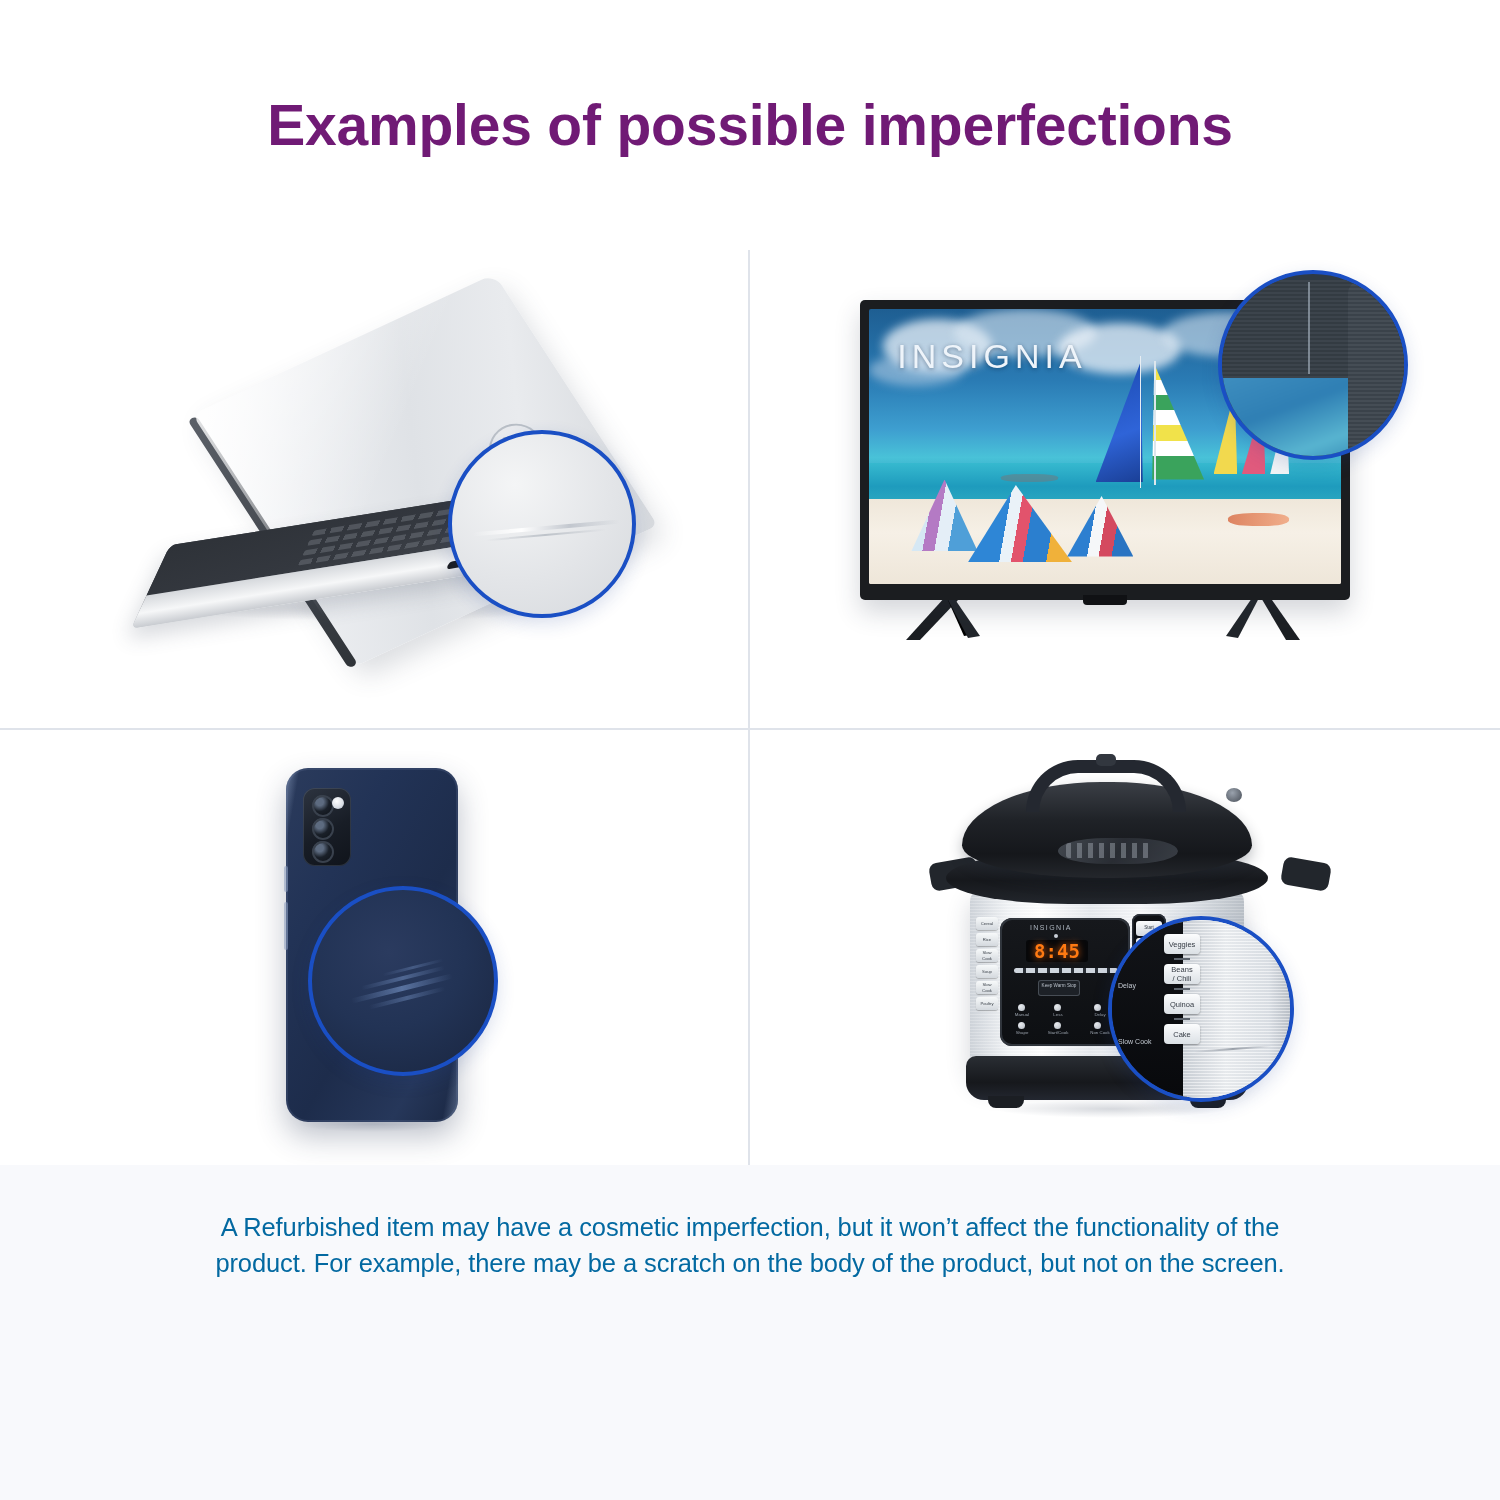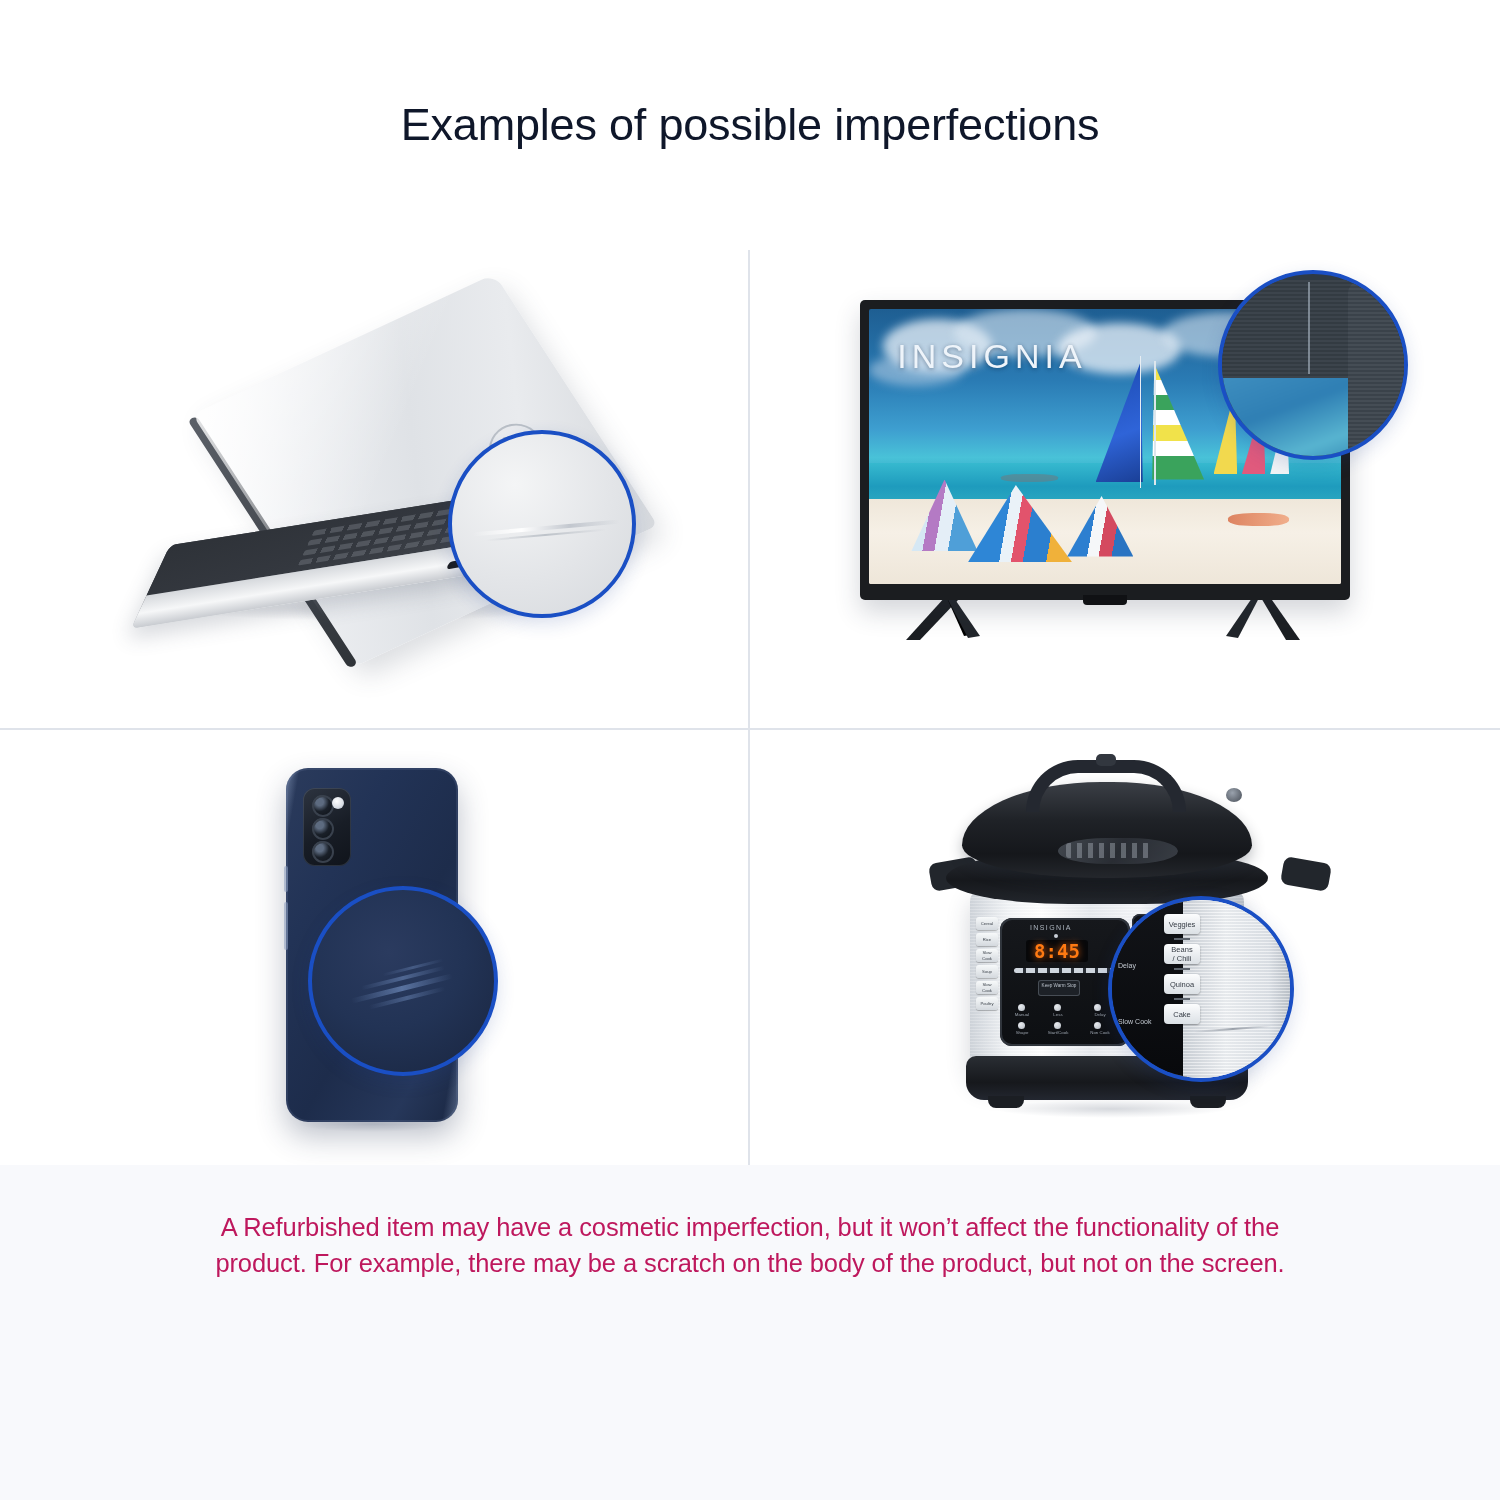--- a/index.html
+++ b/index.html
@@ -13,22 +13,22 @@
   }
   .page{position:relative;width:1500px;height:1500px;}
 
   
   .header{
     position:absolute;left:0;top:0;width:1500px;height:250px;
     display:flex;flex-direction:column;align-items:center;justify-content:center;
     background:#ffffff;
   }
   .header h1{
-    margin:0;font-weight:400;font-size:45px;line-height:1.17;
-    letter-spacing:-0.2px;color:#0f172a;text-align:center;
+    margin:0;font-weight:700;font-size:57px;line-height:1.17;
+    letter-spacing:-0.2px;color:#701a75;text-align:center;
   }
   .header h2{
     margin:0;font-weight:400;font-size:57px;line-height:1.17;
     letter-spacing:-0.2px;color:#1f2733;text-align:center;
   }
 
   
   .grid{
     position:absolute;left:0;top:250px;width:1500px;height:915px;
   }
@@ -344,21 +344,21 @@
     background:linear-gradient(180deg,#f7f9fa,#d4d9de);
     color:#3a4049;font-size:4.2px;text-align:center;
     display:flex;align-items:center;justify-content:center;white-space:pre-line;line-height:5.4px;
     box-shadow:0 1px 1px rgba(0,0,0,.25);
   }
   .ck-shadow{
     position:absolute;left:54px;top:344px;width:234px;height:18px;border-radius:50%;
     background:radial-gradient(ellipse at center,rgba(60,72,96,.2),rgba(255,255,255,0) 70%);
   }
   .mag-cooker{
-    position:absolute;left:168px;top:140px;width:186px;height:186px;border-radius:50%;
+    position:absolute;left:168px;top:160px;width:186px;height:186px;border-radius:50%;
     border:4px solid #1a4fc4;box-sizing:border-box;overflow:hidden;
     background:linear-gradient(90deg,#101215 0%,#0d0f12 30%,#c9ced4 42%,#eef0f3 62%,#dde1e6 80%,#c4c9d0 100%);
     box-shadow:0 6px 18px rgba(30,60,140,.16);
   }
   .mg-steel{
     position:absolute;left:40%;top:0;width:60%;height:100%;
     background:repeating-linear-gradient(180deg,rgba(255,255,255,.42) 0 1px,rgba(160,168,178,.14) 1px 3px),
                linear-gradient(90deg,#cfd4da,#f2f4f6 40%,#e1e5ea 80%,#bcc2c9);
   }
   .mg-scratch{
@@ -379,21 +379,21 @@
 
   
   .footer{
     position:absolute;left:0;top:1165px;width:1500px;height:335px;
     background:#f8f9fc;
     display:flex;flex-direction:column;align-items:center;justify-content:flex-start;
     padding-top:44px;box-sizing:border-box;
   }
   .footer p{
     margin:0;width:1130px;text-align:center;
-    font-size:25.5px;line-height:1.42;color:#be185d;font-weight:400;letter-spacing:-0.1px;
+    font-size:25.5px;line-height:1.42;color:#0369a1;font-weight:400;letter-spacing:-0.1px;
   }
   .footer p.fr{margin-top:33px;}
 </style>
 </head>
 <body>
 
 <div class="page">
 
   <div class="header">
     <h1>Examples of possible imperfections</h1>

